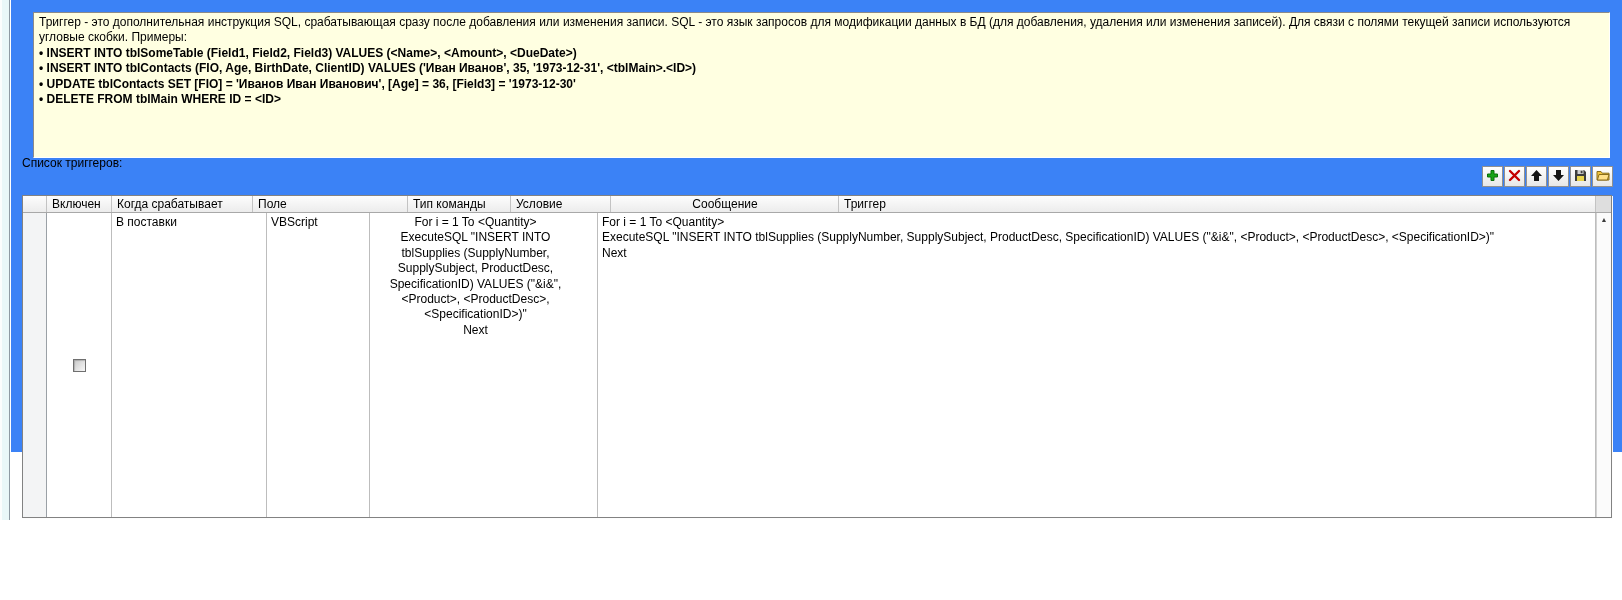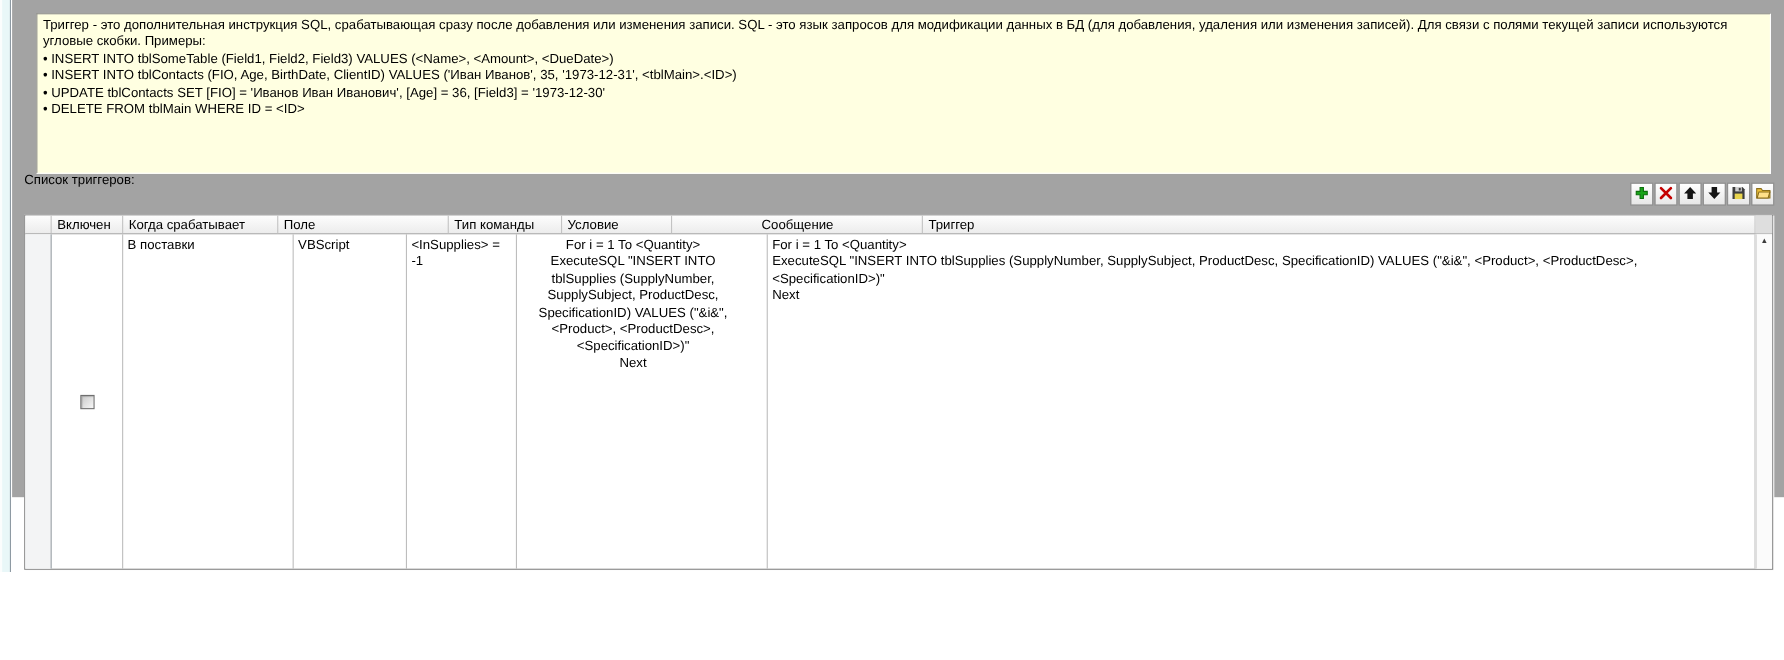--- a/index.html
+++ b/index.html
@@ -7,28 +7,28 @@
   .screen {
     position:relative; width:1622px; height:600px; background:#ffffff;
     font-family:"Liberation Sans","DejaVu Sans",sans-serif; font-size:12px; color:#000;
     overflow:hidden;
   }
   .left-strip {
     position:absolute; left:0; top:0; width:10px; height:520px;
     background:#e9f7f8; border-left:2px solid #fbfdfd; border-right:1px solid #8e9aa3;
   }
   .dialog {
-    position:absolute; left:11px; top:0; width:1611px; height:452px; background:#a3a3a3;
+    position:absolute; left:11px; top:0; width:1611px; height:452px; background:#3b82f6;
   }
   .info-box {
     position:absolute; left:22px; top:12px; width:1577px; height:146px;
     background:#ffffe1; border:1px solid; border-color:#8a8a8a #ffffff #ffffff #8a8a8a;
     padding:2px 5px; line-height:15.4px; overflow:hidden;
   }
-  .ex-line { white-space:nowrap; }
+  .ex-line { white-space:nowrap;font-weight:bold; }
   .list-label { position:absolute; left:11px; top:156px; line-height:14px; }
   .toolbar { position:absolute; left:1471px; top:166px; display:flex; gap:1px; }
   .tbtn {
     width:21px; height:21px; display:flex; align-items:center; justify-content:center;
     background:linear-gradient(#ffffff,#e7e7e7); border:1px solid #909090; cursor:default;
   }
   .grid {
     position:absolute; left:11px; top:195px; width:1590px; height:323px;
     background:#ffffff; border:1px solid #828282; box-shadow:1px 1px 0 #fdfdfd;
   }
@@ -131,21 +131,20 @@
         <div class="hcell w-trig">Триггер</div>
         <div class="hcell w-scr"></div>
       </div>
       <div class="grid-body">
         <div class="cell w-sel sel-cell"></div>
         <div class="cell w-en en-cell">
           <span class="checkbox"></span>
         </div>
         <div class="cell w-field">В поставки</div>
         <div class="cell w-type">VBScript</div>
-        <div class="cell w-cond pre">&lt;InSupplies&gt; = -1</div>
         <div class="cell w-msg pre">For i = 1 To &lt;Quantity&gt;
 ExecuteSQL "INSERT INTO tblSupplies (SupplyNumber, SupplySubject, ProductDesc, SpecificationID) VALUES ("&amp;i&amp;", &lt;Product&gt;, &lt;ProductDesc&gt;, &lt;SpecificationID&gt;)"
 Next</div>
         <div class="cell w-trig pre">For i = 1 To &lt;Quantity&gt;
 ExecuteSQL "INSERT INTO tblSupplies (SupplyNumber, SupplySubject, ProductDesc, SpecificationID) VALUES ("&amp;i&amp;", &lt;Product&gt;, &lt;ProductDesc&gt;, &lt;SpecificationID&gt;)"
 Next</div>
         <div class="vscroll">
           <span>▲</span>
         </div>
       </div>

